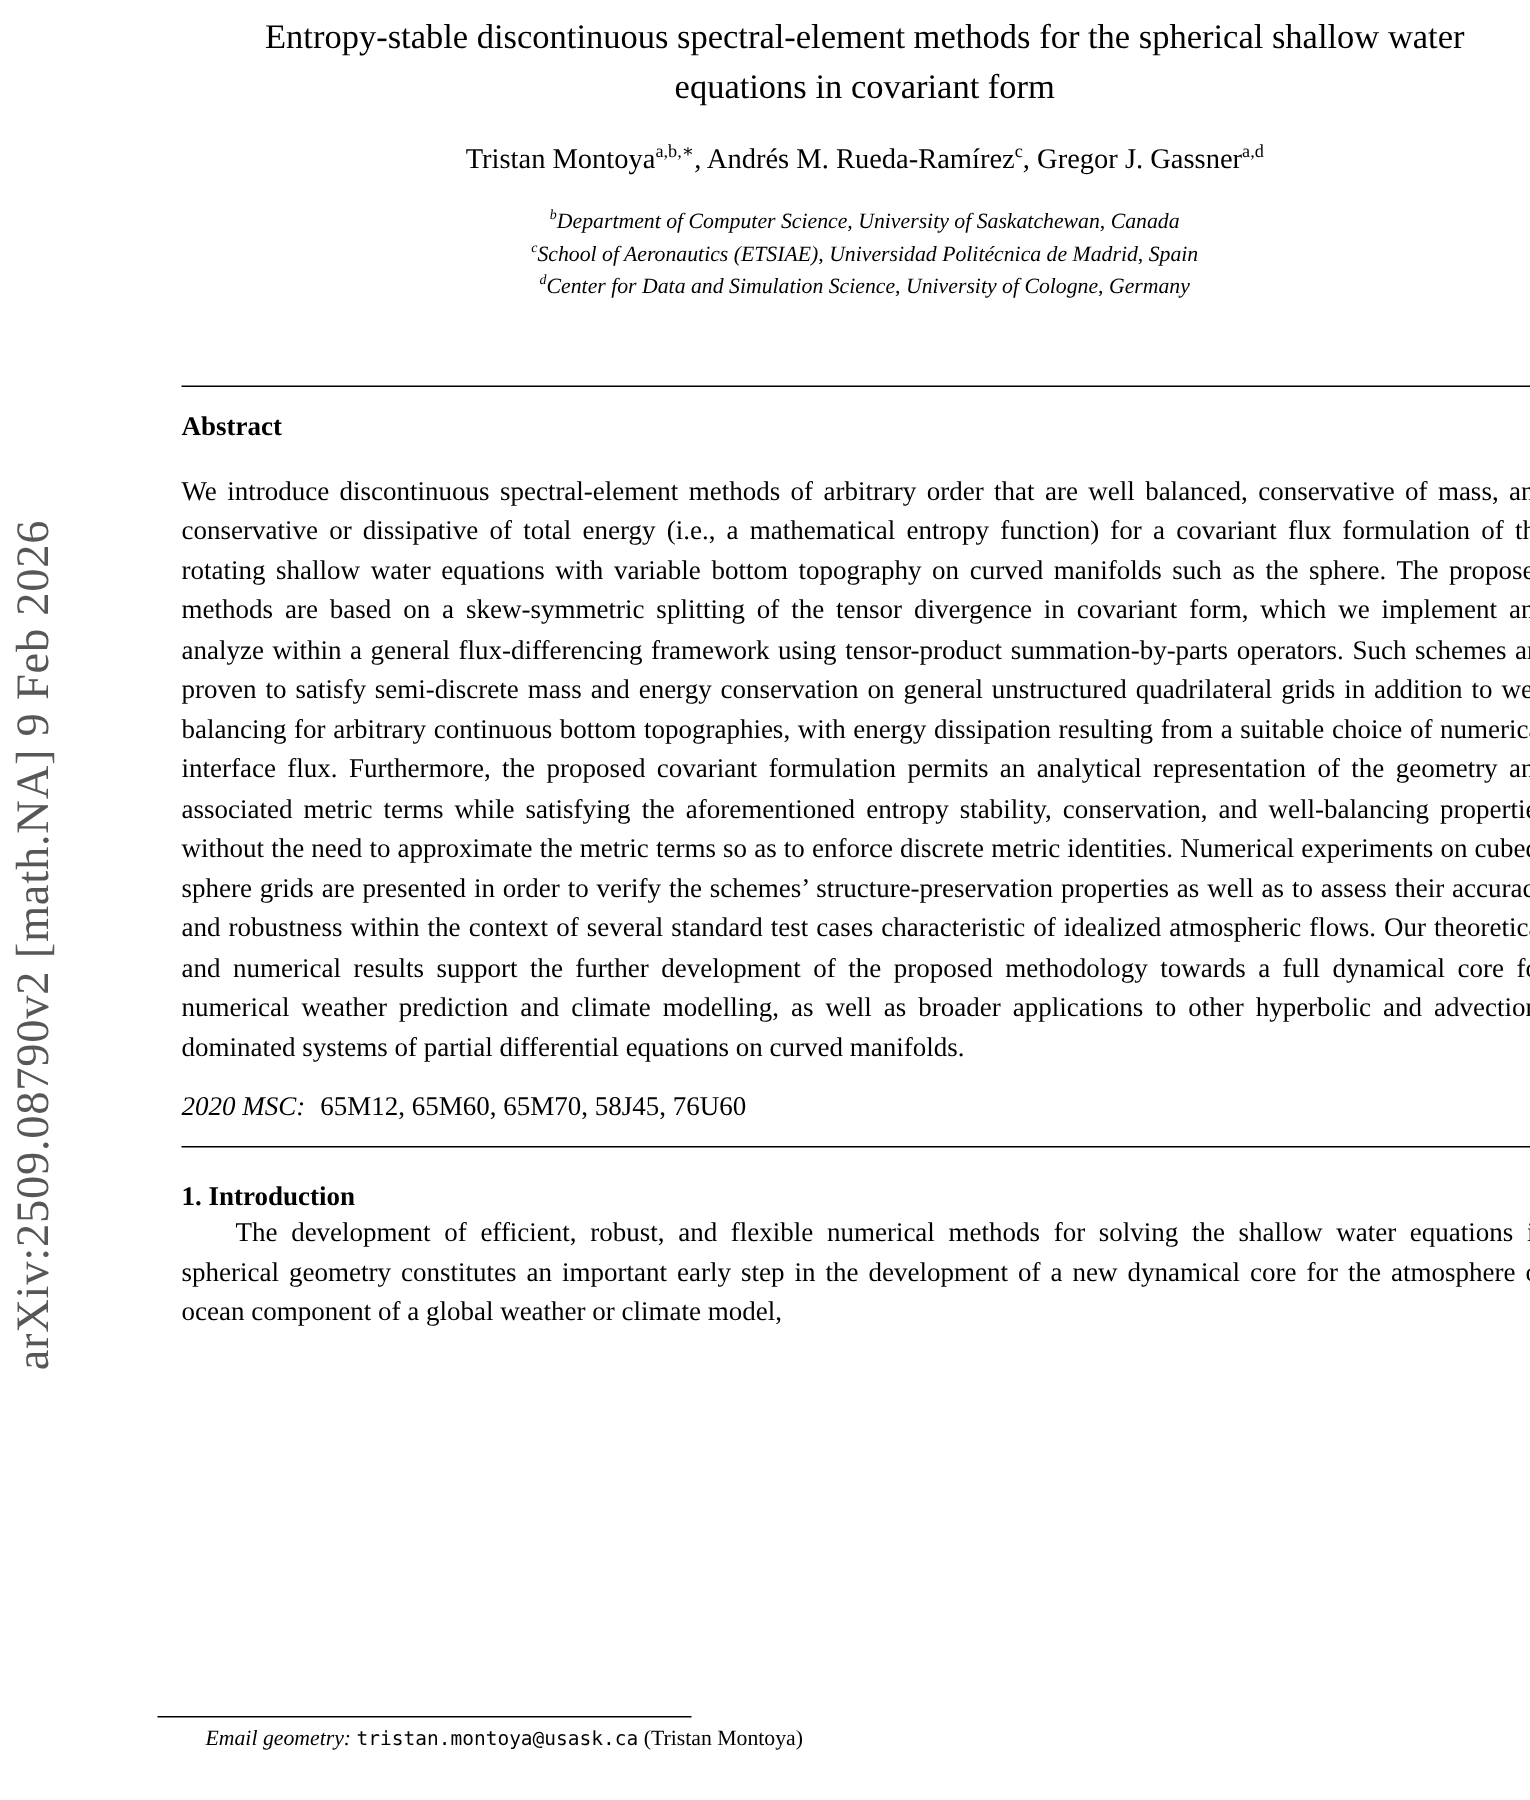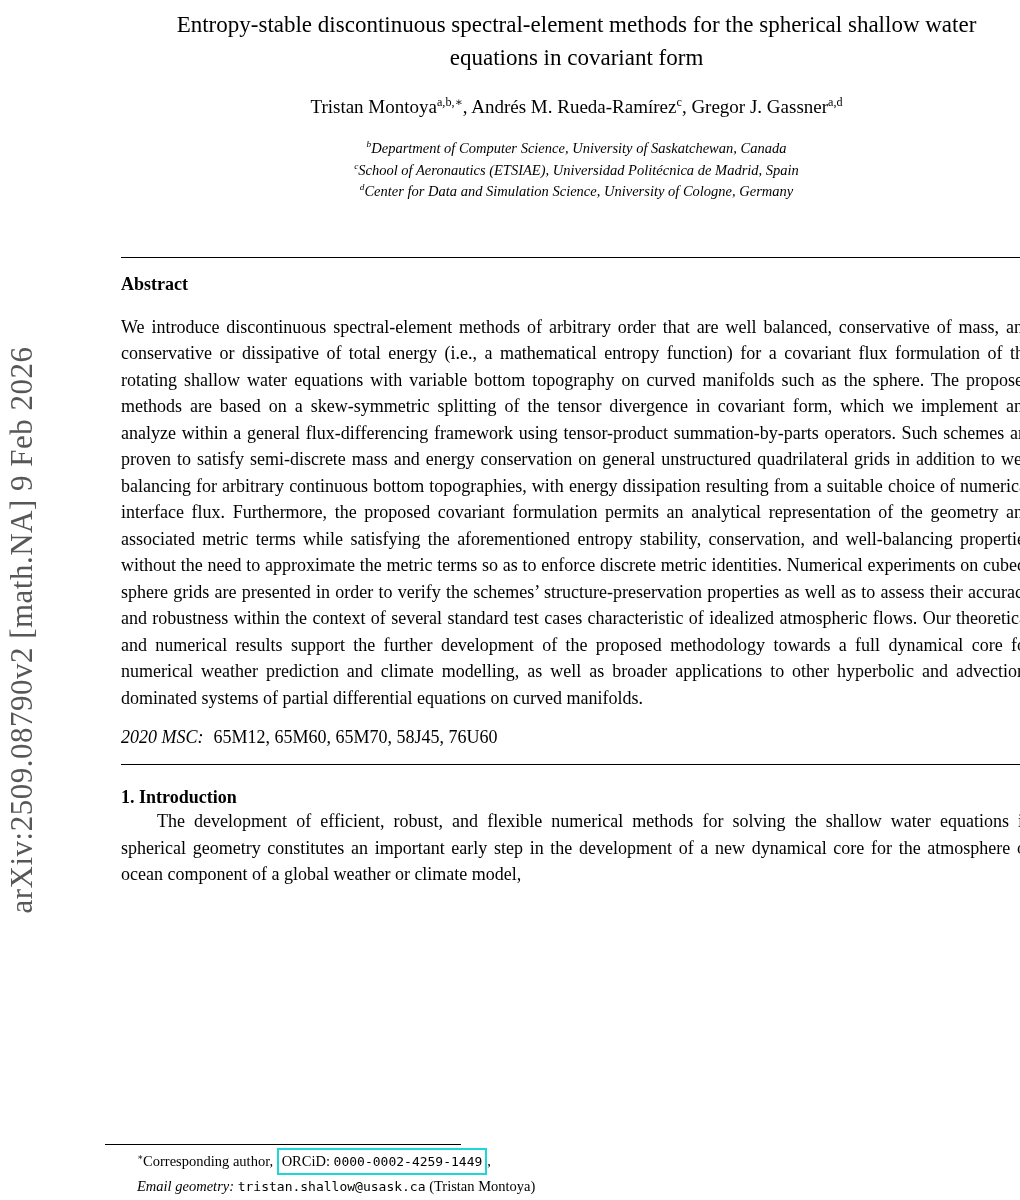--- a/index.html
+++ b/index.html
@@ -160,17 +160,16 @@
     <hr class="rule rule-bottom">
 
     <h2 class="section-heading">1. Introduction</h2>
 
     <p class="intro-paragraph">The development of efficient, robust, and flexible numerical methods for solving the shallow water equations in spherical geometry constitutes an important early step in the development of a new dynamical core for the atmosphere or ocean component of a global weather or climate model,</p>
 
   </div>
 
   <div class="footnote-area">
     <hr class="footnote-rule">
-    <p class="fn-line"><sup class="fn-marker">∗</sup><span>Corresponding author, </span><span class="orcid-box"><span>ORCiD: </span><span class="mono">0000-0002-4259-1449</span></span><span>,</span></p>
-    <p class="fn-line"><span class="italic">Email geometry: </span><span class="mono">tristan.shallow@usask.ca</span><span> (Tristan Montoya)</span></p>
+    <p class="fn-line"><span class="italic">Email geometry: </span><span class="mono">tristan.montoya@usask.ca</span><span> (Tristan Montoya)</span></p>
   </div>
 
 </div>
 
 </body></html>

